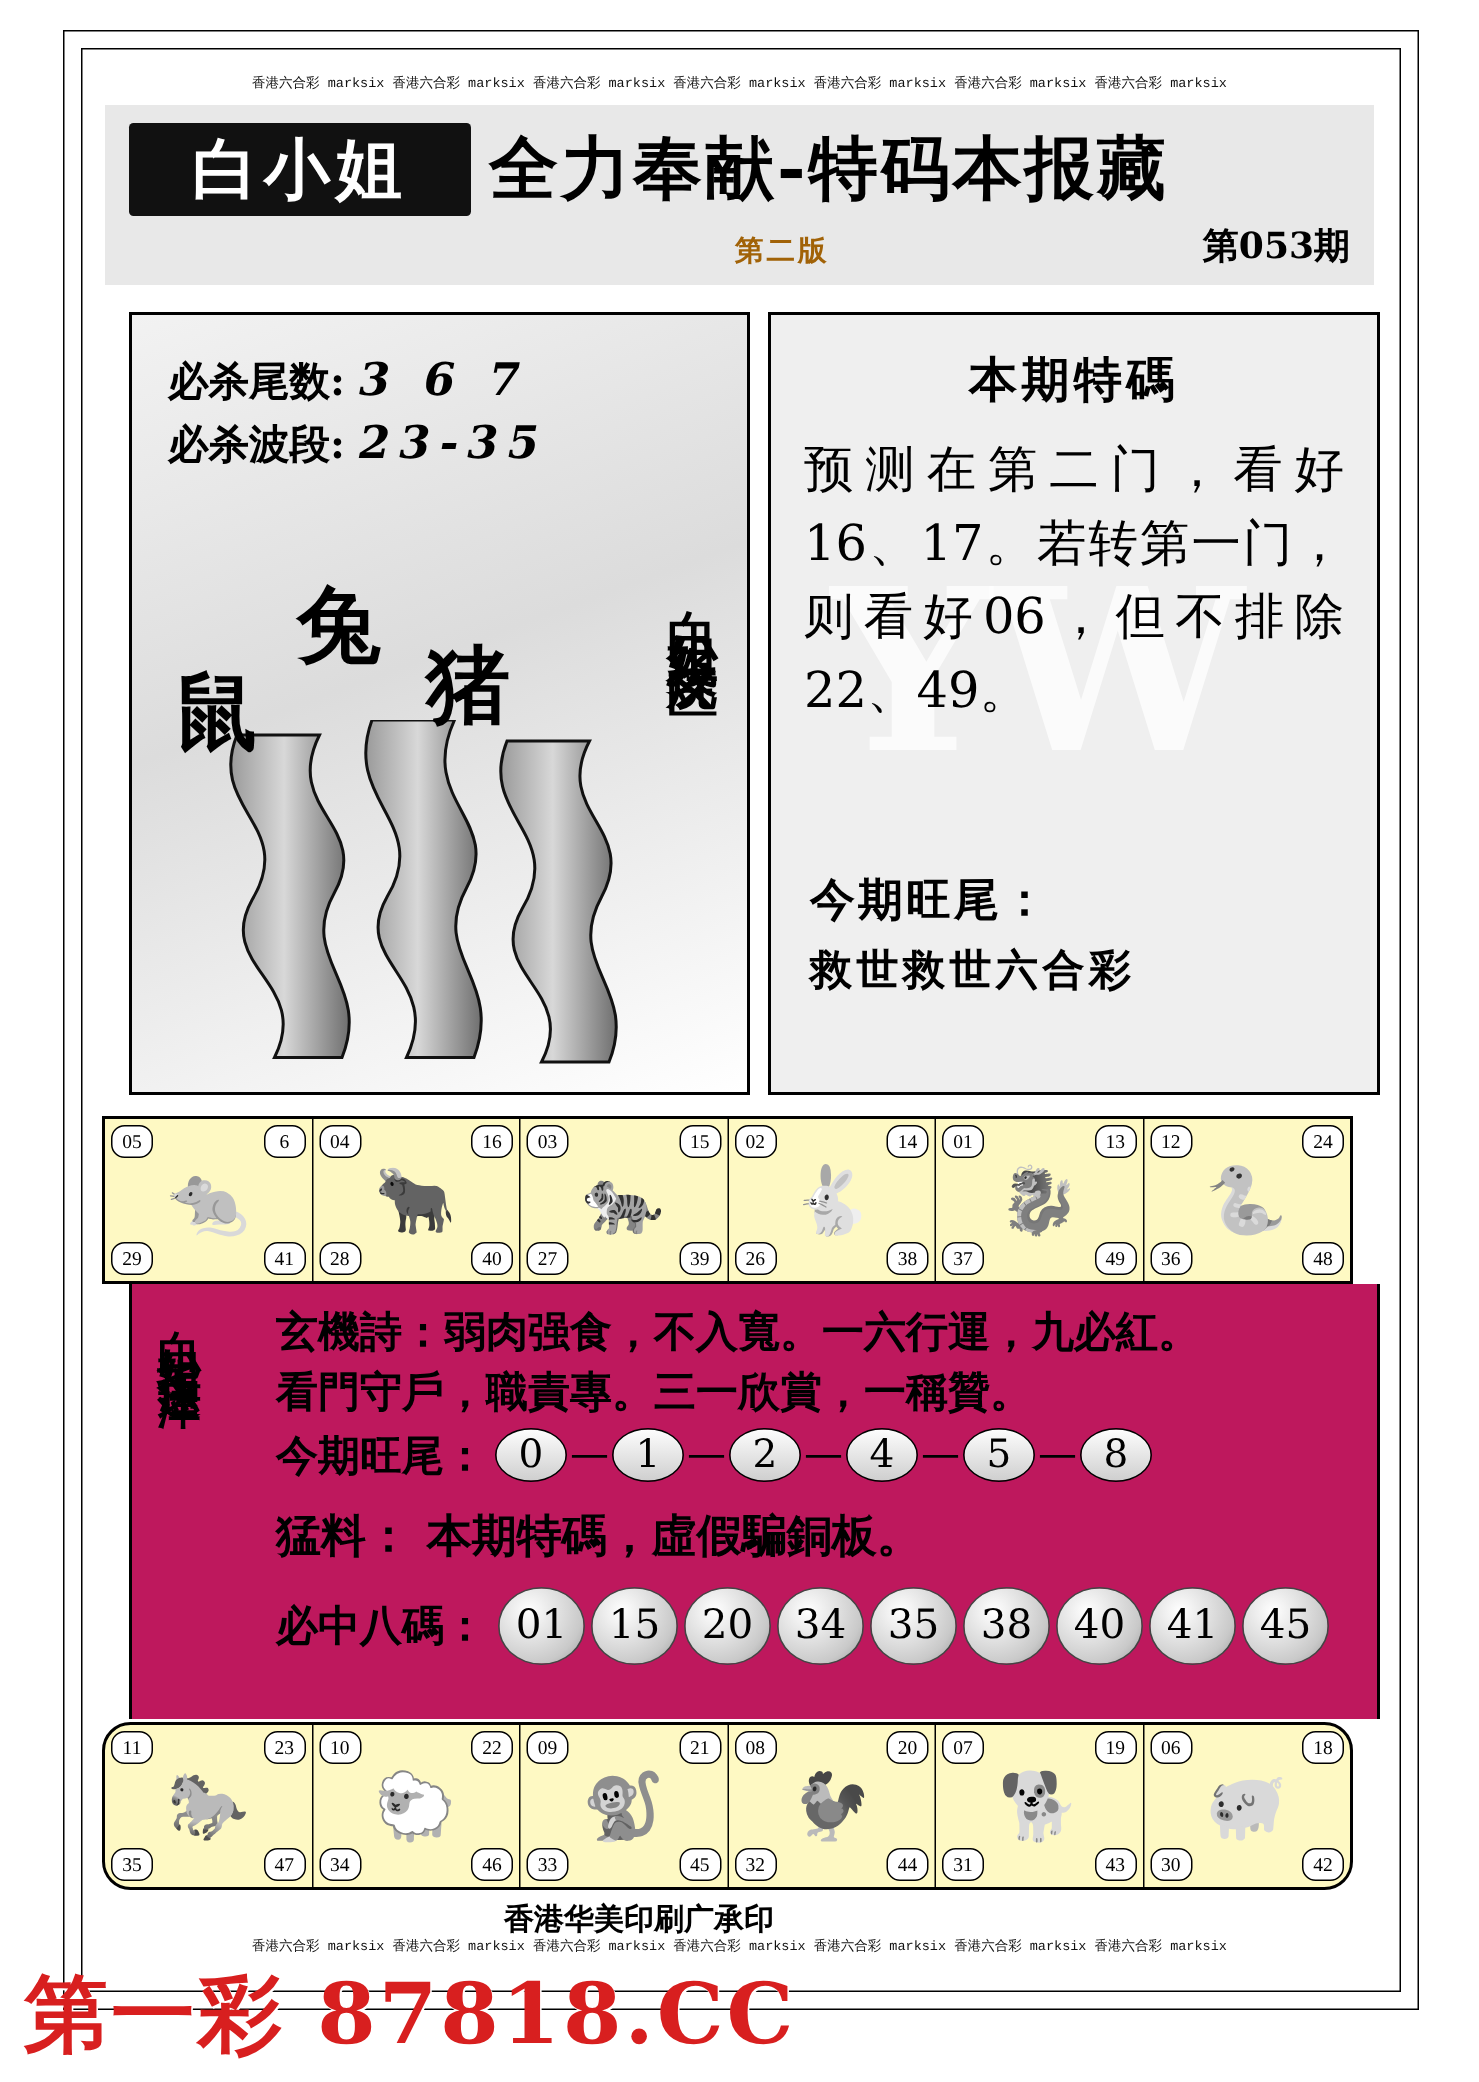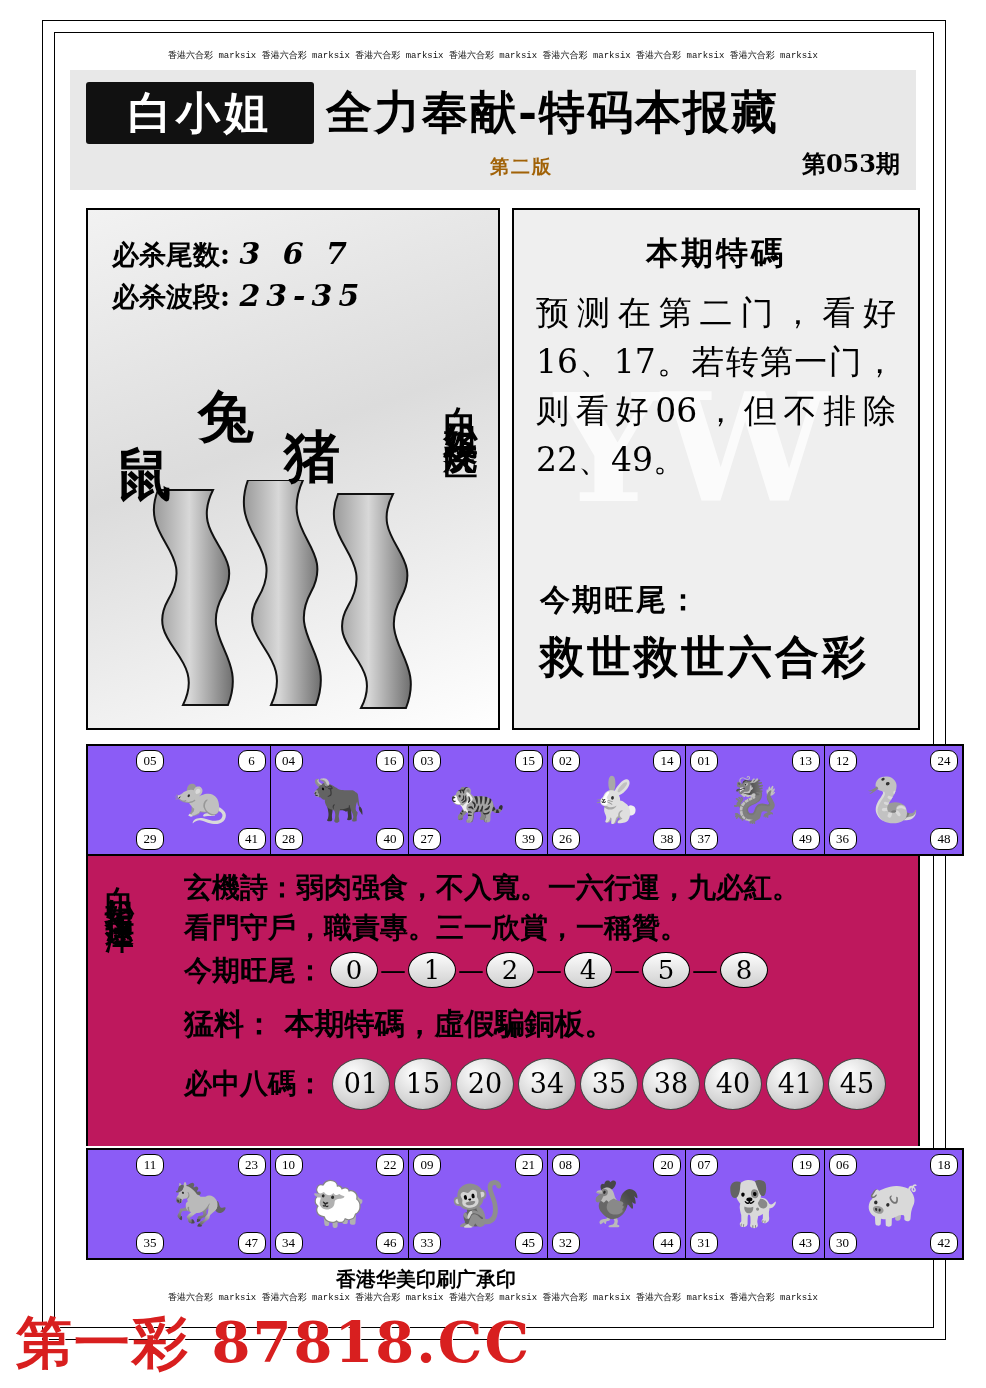--- a/index.html
+++ b/index.html
@@ -41,27 +41,27 @@
   .z2{left:110px;top:170px;}
   .z3{left:196px;top:210px;}
 
   .smoke{position:absolute;left:40px;top:270px;width:320px;height:230px;}
 
   .vert-label{position:absolute;right:14px;top:170px;writing-mode:vertical-rl;font-family:"DejaVu Serif","Liberation Serif",serif;font-weight:bold;font-size:34px;letter-spacing:8px;color:#000;}
 
   .rp-title{position:absolute;left:0;top:22px;width:100%;text-align:center;font-family:"DejaVu Serif","Liberation Serif",serif;font-weight:bold;font-size:32px;color:#000;letter-spacing:3px;}
   .rp-body{position:absolute;left:22px;top:78px;width:360px;font-family:"DejaVu Serif","Liberation Serif",serif;font-size:33px;line-height:49px;color:#000;text-align:justify;}
   .rp-sub{position:absolute;left:26px;top:370px;font-family:"DejaVu Serif","Liberation Serif",serif;font-weight:bold;font-size:30px;color:#000;letter-spacing:2px;}
-  .rp-slogan{position:absolute;left:26px;top:418px;font-family:"DejaVu Serif","Liberation Serif",serif;font-weight:bold;font-size:44px;color:#000;letter-spacing:3px;}
+  .rp-slogan{position:absolute;left:26px;top:418px;font-family:"DejaVu Serif","Liberation Serif",serif;font-weight:bold;font-size:28px;color:#000;letter-spacing:3px;}
   .watermark{position:absolute;left:40px;top:150px;font-size:150px;font-weight:bold;color:rgba(255,255,255,0.75);font-family:"DejaVu Serif","Liberation Serif",serif;pointer-events:none;}
 
   
-  .zrow{position:absolute;left:86px;width:830px;height:108px;border:2px solid #000;display:flex;background:#8b5cf6;padding-left:44px;}
+  .zrow{position:absolute;left:68px;width:830px;height:108px;border:2px solid #000;display:flex;background:#fef9c3;}
   .zrow.top{top:744px;}
-  .zrow.bottom{top:1148px;}
+  .zrow.bottom{top:1148px;border-radius:19px;}
   .zcell{flex:1;border-right:1px solid #000;position:relative;}
   .zcell:last-child{border-right:none;}
   .zc-num{position:absolute;width:26px;height:20px;border:1px solid #000;border-radius:9px;font-size:13px;line-height:20px;text-align:center;font-family:"Liberation Serif","DejaVu Serif",serif;background:#fff;}
   .zc-tl{left:4px;top:4px;}
   .zc-tr{right:4px;top:4px;}
   .zc-bl{left:4px;bottom:4px;}
   .zc-br{right:4px;bottom:4px;}
   .zc-animal{position:absolute;left:0;top:18px;width:100%;height:72px;display:flex;align-items:center;justify-content:center;font-size:44px;color:#2a2a2a;filter:grayscale(100%);}
 
   

